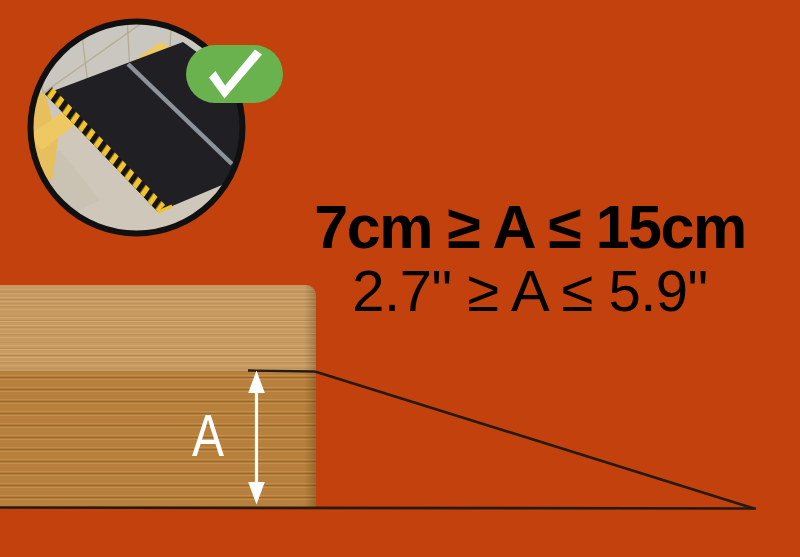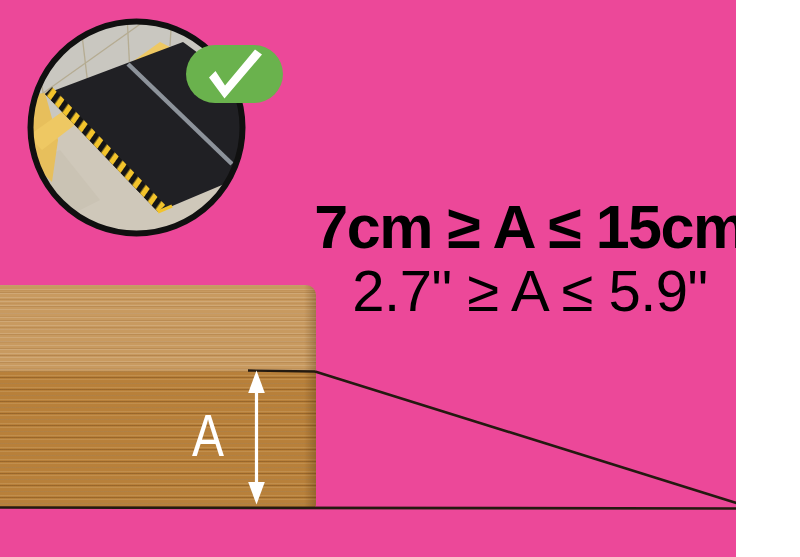--- a/index.html
+++ b/index.html
@@ -1,17 +1,17 @@
 <!DOCTYPE html>
 <html><head>
 <meta charset="utf-8">
 <style>
   html,body{margin:0;padding:0;background:#fff;}
   .canvas{
-    position:relative;width:736px;height:557px;background:#ec4899;overflow:hidden;
+    position:relative;width:800px;height:557px;background:#c2410c;overflow:hidden;
     font-family:"Liberation Sans","DejaVu Sans",sans-serif;
   }
   
   .wood-top{
     position:absolute;left:0;top:285px;width:316px;height:86px;
     background-color:#c89a60;
     background-image:
       repeating-linear-gradient(180deg, rgba(255,255,255,.14) 0 1px, rgba(0,0,0,0) 1px 4px),
       repeating-linear-gradient(180deg, rgba(120,70,20,.16) 0 1px, rgba(0,0,0,0) 1px 7px),
       repeating-linear-gradient(180deg, rgba(0,0,0,0) 0 5px, rgba(150,95,40,.12) 5px 6px, rgba(0,0,0,0) 6px 13px);

